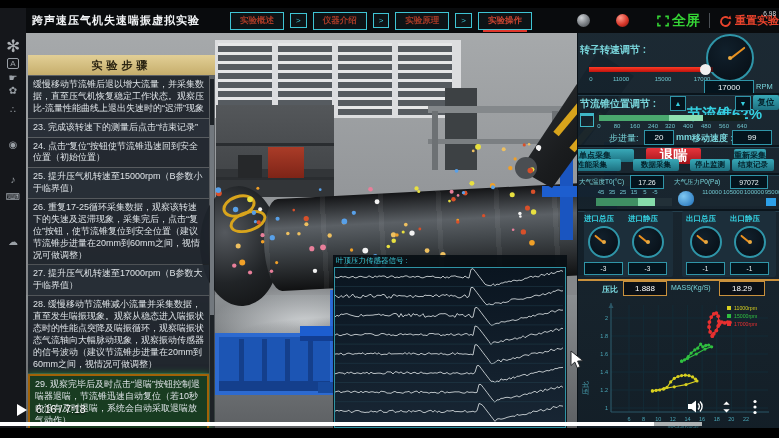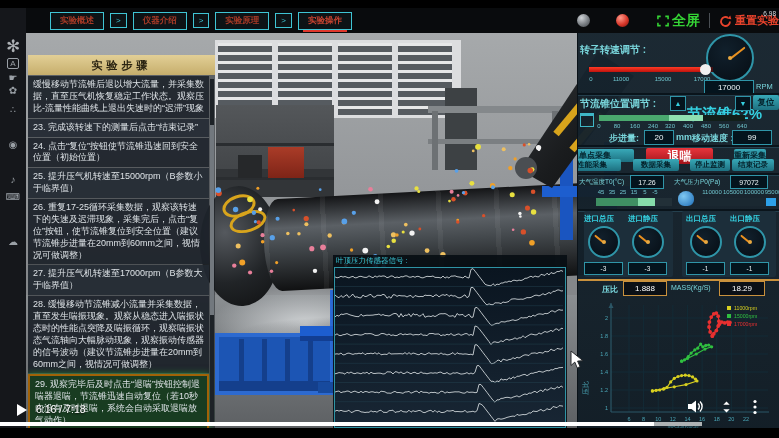--- a/index.html
+++ b/index.html
@@ -9,21 +9,21 @@
   
   #lstrip{position:absolute;left:0;top:8px;width:26px;height:420px;background:#15171b;z-index:6;}
   #lstrip .logo{position:absolute;left:0;top:28px;width:26px;text-align:center;font-size:17px;color:#aeb2b6;}
   .sicon{position:absolute;left:0;width:26px;text-align:center;font-size:10px;color:#9aa0a6;cursor:pointer;}
   
   #app{position:absolute;left:26px;top:8px;width:753px;height:420px;overflow:hidden;}
   
   #topbar{position:absolute;left:0;top:0;width:753px;height:25px;background:#090b0d;z-index:5;
     display:flex;align-items:center;}
   #apptitle{margin-left:6px;font-size:11px;font-weight:bold;color:#f2f4f6;letter-spacing:1px;white-space:nowrap;}
-  #tabs{display:flex;align-items:center;margin-left:24px;gap:6px;}
+  #tabs{display:flex;align-items:center;margin-left:30px;gap:6px;}
   .tab{border:1px solid #3fc4d4;background:#0d1316;color:#a83a26;font-size:8.5px;font-weight:bold;
     padding:2px 9px;white-space:nowrap;position:relative;cursor:pointer;}
   .tab.active{color:#c84330;}
   .tab.active::after{content:"";position:absolute;left:4px;right:4px;bottom:-3px;height:2px;background:#e0372c;}
   .tab-sep{border:1px solid #3fc4d4;background:#0d1316;color:#3fc4d4;font-size:8px;padding:2px 5px;}
   .sphere{width:13px;height:13px;border-radius:50%;cursor:pointer;}
   .sphere.gray{margin-left:auto;background:radial-gradient(circle at 35% 30%,#cfd3d6,#787d82 55%,#3c4045);}
   .sphere.red{margin-left:26px;background:radial-gradient(circle at 35% 30%,#ff9a8a,#d8372a 55%,#6e110c);}
   #fsbtn{margin-left:28px;display:flex;align-items:center;gap:3px;color:#35d435;font-size:14px;font-weight:bold;cursor:pointer;}
   .vdiv{width:1px;height:15px;background:#4a4f54;margin-left:9px;}
@@ -131,20 +131,21 @@
         <div class="sicon" style="top: 131px;">◉</div>
         <div class="sicon" style="top: 166px;">♪</div>
         <div class="sicon" style="top: 183px;">⌨</div>
         <div class="sicon" style="top: 228px;">☁</div>
       </div>
   </div>
 
   <div id="app">
 
     <div id="topbar">
+      <div id="apptitle">跨声速压气机失速喘振虚拟实验</div>
       <div id="tabs">
           <div class="tab">实验概述</div>
           <div class="tab-sep">&gt;</div>
           <div class="tab">仪器介绍</div>
           <div class="tab-sep">&gt;</div>
           <div class="tab">实验原理</div>
           <div class="tab-sep">&gt;</div>
           <div class="tab active">实验操作</div>
         </div>
       <div class="sphere gray"></div>
@@ -384,21 +385,21 @@
           <span class="tick" style="left: 21px; top: 0px;">0</span>
           <span class="tick" style="left: 39px; top: 0px;">80</span>
           <span class="tick" style="left: 57px; top: 0px;">160</span>
           <span class="tick" style="left: 75px; top: 0px;">240</span>
           <span class="tick" style="left: 92px; top: 0px;">320</span>
           <span class="tick" style="left: 110px; top: 0px;">400</span>
           <span class="tick" style="left: 128px; top: 0px;">480</span>
           <span class="tick" style="left: 146px; top: 0px;">560</span>
           <span class="tick" style="left: 164px; top: 0px;">640</span>
         </div>
-      <div class="a tl" style="left:31px;top:99px;font-size:9px;font-weight:bold">步进量:</div>
+      <div class="a tl" style="left:31px;top:99px;font-size:9px;font-weight:normal">步进量:</div>
       <div class="vbox" style="left:66px;top:97px;width:28px;height:13px;font-size:8px">20</div>
       <div class="a tl" style="left:98px;top:99px;font-size:9px;font-weight:bold">mm</div>
       <div class="a tl" style="left:114px;top:99px;font-size:9px;font-weight:bold">移动速度 :</div>
       <div class="vbox" style="left:154px;top:97px;width:38px;height:13px;font-size:8px">99</div>
       <div class="divider" style="top:112px"></div>
 
       <div id="btnrow1"></div>
       <div id="btnrow2"></div>
       <div class="divider" style="top:140px"></div>
 
@@ -531,21 +532,21 @@
           <circle cx="134.334" cy="41" r="1.9" fill="#e83030"></circle>
           <circle cx="141.2785" cy="29.30000000000001" r="1.9" fill="#e83030"></circle>
           <circle cx="143.837" cy="27.049999999999997" r="1.9" fill="#e83030"></circle>
           <circle cx="146.76100000000002" cy="27.94999999999999" r="1.9" fill="#e83030"></circle>
           <circle cx="149.685" cy="27.049999999999997" r="1.9" fill="#e83030"></circle>
           <circle cx="151.878" cy="27.5" r="1.9" fill="#e83030"></circle>
           <rect x="149" y="27" width="4" height="4" fill="#e83030"></rect>
           <text x="156" y="31" fill="#e83030" font-size="5.2">17000rpm</text>
         </svg>
     <div class="tealbtn" style="left: -22px; top: 116px; width: 78px; height: 13px; font-size: 8px;">单点采集</div>
-        <div class="tealbtn redbtn" style="left: 68px; top: 115px; width: 67px; height: 16px; font-size: 12px;">退喘</div>
+        <div class="tealbtn redbtn" style="left: 68px; top: 115px; width: 55px; height: 16px; font-size: 14px;">退喘</div>
         <div class="tealbtn" style="left: 156px; top: 116px; width: 32px; height: 13px; font-size: 8px;">重新采集</div>
         <div class="tealbtn" style="left: -15px; top: 126px; width: 58px; height: 12px; font-size: 7.5px;">性能采集</div>
         <div class="tealbtn" style="left: 55px; top: 126px; width: 46px; height: 12px; font-size: 7.5px;">数据采集</div>
         <div class="tealbtn" style="left: 112px; top: 126px; width: 40px; height: 12px; font-size: 7.5px;">停止监测</div>
         <div class="tealbtn" style="left: 154px; top: 126px; width: 42px; height: 12px; font-size: 7.5px;">结束记录</div>
         <div>
           <div class="a tl" style="left: 6px; top: 181px; font-size: 7.5px; color: rgb(53, 208, 224); font-weight: bold;">进口总压</div>
           <div class="gcirc" style="left: 10px; top: 193px;">
             <div class="needle" style="transform: rotate(-140deg);"></div>
             <div class="gdot"></div>

